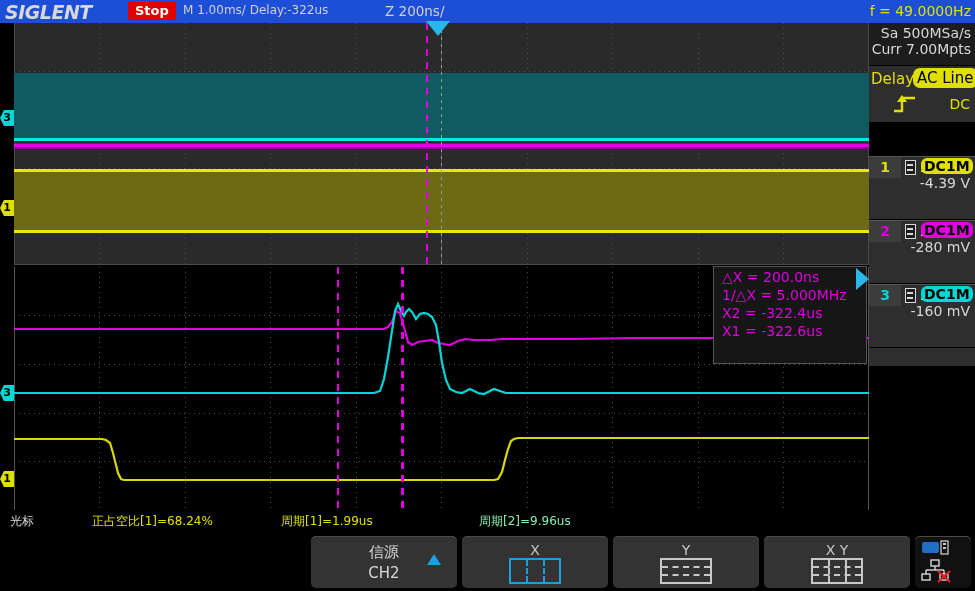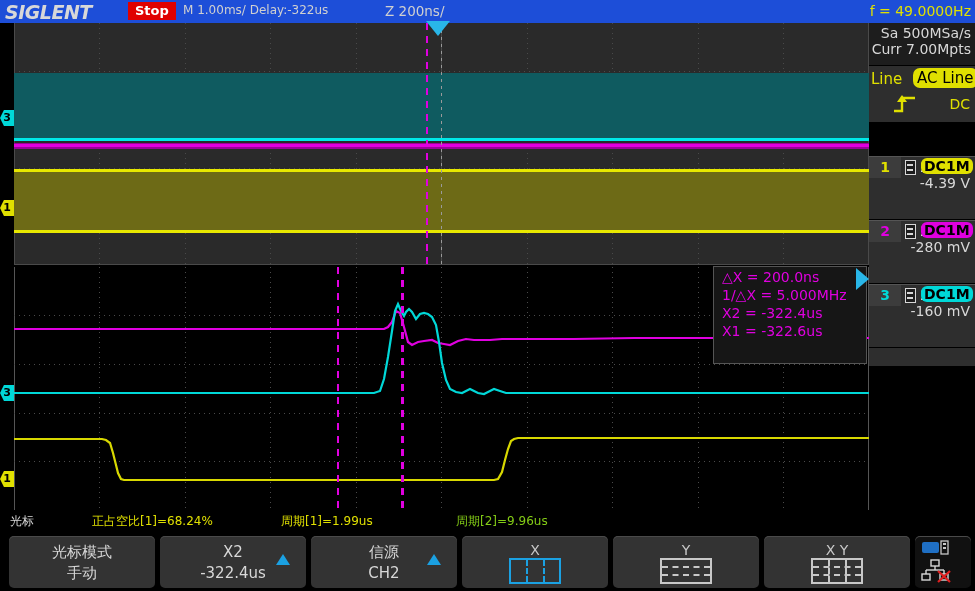--- a/index.html
+++ b/index.html
@@ -200,21 +200,21 @@
 
   <div class="side">
 
     <div class="sbox" style="top:0;height:42px;background:#1d1d1d">
       <div class="sline" style="padding-top:2px">Sa 500MSa/s</div>
       <div class="sline">Curr 7.00Mpts</div>
     </div>
 
     <div class="sbox" style="top:43px;height:56px">
       <div class="trigrow">
-        <div class="edgelbl">Line</div>
+        <div class="edgelbl">Delay</div>
         <div class="acline">AC Line</div>
       </div>
       <svg width="30" height="22" style="position:absolute;left:22px;top:27px">
         <polyline fill="none" stroke="#e0e000" stroke-width="2.4" points="3,18 11,18 11,5 24,5"></polyline>
         <polygon fill="#e0e000" points="11,2 6,9 16,9"></polygon>
       </svg>
       <div class="dclbl">DC</div>
     </div>
 
     <div class="sepline" style="top:133px"></div>
@@ -250,35 +250,26 @@
       <div class="chval">-160 mV</div>
     </div>
 
     <div class="sbox" style="top:325px;height:18px"></div>
   </div>
 
   <div class="measbar">
     <div class="meas" style="left:10px;color:#d8d8d8">光标</div>
     <div class="meas" style="left:92px;color:#e0e000">正占空比[1]=68.24%</div>
     <div class="meas" style="left:281px;color:#e0e000">周期[1]=1.99us</div>
-    <div class="meas" style="left:456px;color:#84cc16">周期[2]=9.96us</div>
+    <div class="meas" style="left:479px;color:#86efac">周期[2]=9.96us</div>
   </div>
 
   <div class="menubar">
 
-    <div class="mbtn" style="left:9px;width:146px">
-      <div class="mlbl" style="top:7px">光标模式</div>
-      <div class="mlbl" style="top:28px">手动</div>
-    </div>
-
-    <div class="mbtn" style="left:160px;width:146px">
-      <div class="mlbl" style="top:7px">X2</div>
-      <div class="mlbl" style="top:28px">-322.4us</div>
-      <div class="uparrow"></div>
-    </div>
+
 
     <div class="mbtn" style="left:311px;width:146px">
       <div class="mlbl" style="top:7px">信源</div>
       <div class="mlbl" style="top:28px">CH2</div>
       <div class="uparrow"></div>
     </div>
 
     <div class="mbtn" style="left:462px;width:146px">
       <div class="cursoricon">
         <div class="ci-label">X</div>

